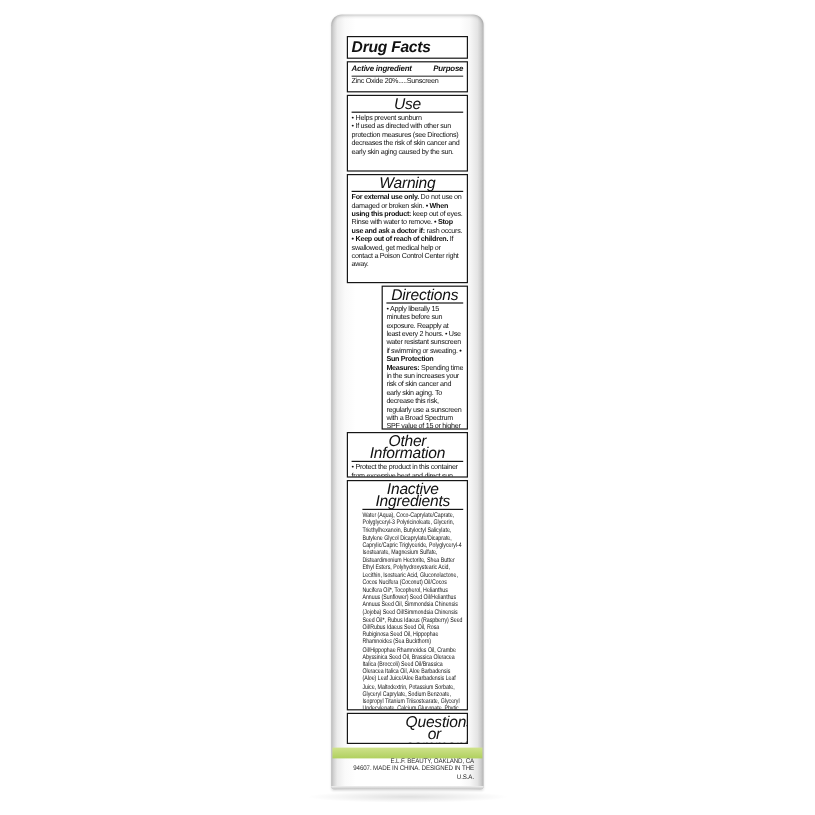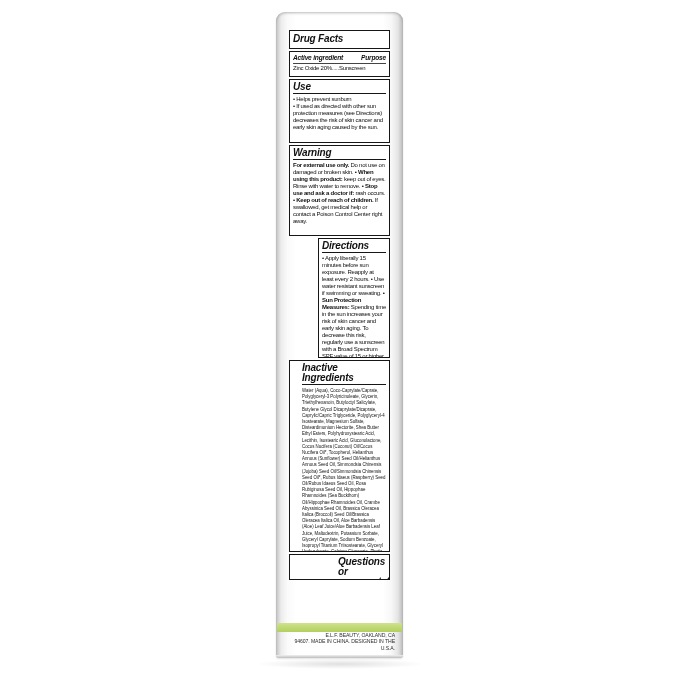--- a/index.html
+++ b/index.html
@@ -8,22 +8,22 @@
   .tube{position:absolute;left:276px;top:12px;width:127px;height:646px;
         background:linear-gradient(90deg,#c2c2c2 0%,#ececec 4%,#fafafa 9%,#ffffff 16%,#ffffff 84%,#f7f7f7 91%,#e4e4e4 96%,#bbbbbb 100%);
         border-radius:9px 9px 3px 3px;
         box-shadow:inset 0 2px 3px -1px rgba(0,0,0,.28), 0 1px 2px rgba(0,0,0,.12);}
   .tube-shadow{position:absolute;left:50%;top:659px;width:170px;height:10px;transform:translateX(-50%);
         background:radial-gradient(ellipse at center, rgba(0,0,0,0.12), rgba(0,0,0,0) 70%);}
   .label{position:absolute;left:13px;top:18px;width:101px;display:flex;flex-direction:column;gap:2px;}
   .box{border:1.5px solid #161616;background:#fff;padding:2px 3px;box-sizing:border-box;overflow:hidden;}
   .s1{height:19px;} .s2{height:26px;} .s3{height:64px;} .s4{height:91px;}
   .s5{height:120px;margin-left:29px;} .s6{height:38px;} .s7{height:192px;padding-left:12px;} .s8{height:26px;padding-left:48px;}
-  .df-title{margin:0;font-style:italic;font-weight:700;font-size:10px;line-height:11px;letter-spacing:-0.2px;}
-  .hdr{font-style:italic;font-weight:700;font-size:10px;line-height:10px;letter-spacing:-0.2px;}
+  .df-title{margin:0;font-style:italic;font-weight:700;font-size:13px;line-height:11px;letter-spacing:-0.2px;}
+  .hdr{font-style:italic;font-weight:400;font-size:13px;line-height:10px;letter-spacing:-0.2px;text-align:center;}
   .hdr-rule{border-bottom:1px solid #161616;margin:1px 0 2px;}
   .ai-head{display:flex;justify-content:space-between;font-style:italic;font-weight:700;font-size:6.6px;line-height:8px;letter-spacing:-0.2px;}
   .ai-rule{border-bottom:0.5px solid #444;margin:0.5px 0 1.5px;}
   .body{font-size:6px;line-height:7px;letter-spacing:-0.25px;}
   .body .b{font-weight:700;}
   .cond{font-size:5.6px;line-height:6.2px;letter-spacing:0;width:128%;transform:scaleX(0.78);transform-origin:0 0;}
   .phone{font-size:6.5px;line-height:8px;letter-spacing:-0.2px;}
   .green-band{position:absolute;left:1px;right:1px;bottom:26px;height:9px;
         background:linear-gradient(#cfe28b,#b0d05f);}
   .brand{position:absolute;right:8px;bottom:6px;width:118px;text-align:right;
@@ -65,20 +65,25 @@
         <div class="hdr-rule"></div>
         <div class="body"><span class="b">For external use only.</span><span> Do not use on damaged or broken skin. </span><span class="b">• When using this product:</span><span> keep out of eyes. Rinse with water to remove. </span><span class="b">• Stop use and ask a doctor if:</span><span> rash occurs. </span><span class="b">• Keep out of reach of children.</span><span> If swallowed, get medical help or contact a Poison Control Center right away.</span></div>
       </section>
 
       <section class="box s5">
         <div class="hdr">Directions</div>
         <div class="hdr-rule"></div>
         <div class="body"><span>• Apply liberally 15 minutes before sun exposure. Reapply at least every 2 hours. • Use water resistant sunscreen if swimming or sweating. </span><span class="b">• Sun Protection Measures:</span><span> Spending time in the sun increases your risk of skin cancer and early skin aging. To decrease this risk, regularly use a sunscreen with a Broad Spectrum SPF value of 15 or higher and other sun protection measures including limit time in sun, especially from 10 a.m.-2 p.m., wear long-sleeved shirts, pants, hats and sunglasses. Children under 6 months of age: ask a doctor.</span></div>
       </section>
 
+      <section class="box s6">
+        <div class="hdr">Other Information</div>
+        <div class="hdr-rule"></div>
+        <div class="body">• Protect the product in this container from excessive heat and direct sun.</div>
+      </section>
 
       <section class="box s7">
         <div class="hdr">Inactive Ingredients</div>
         <div class="hdr-rule"></div>
         <div class="cond">Water (Aqua), Coco-Caprylate/Caprate, Polyglyceryl-3 Polyricinoleate, Glycerin, Triethylhexanoin, Butyloctyl Salicylate, Butylene Glycol Dicaprylate/Dicaprate, Caprylic/Capric Triglyceride, Polyglyceryl-4 Isostearate, Magnesium Sulfate, Disteardimonium Hectorite, Shea Butter Ethyl Esters, Polyhydroxystearic Acid, Lecithin, Isostearic Acid, Gluconolactone, Cocos Nucifera (Coconut) Oil/Cocos Nucifera Oil*, Tocopherol, Helianthus Annuus (Sunflower) Seed Oil/Helianthus Annuus Seed Oil, Simmondsia Chinensis (Jojoba) Seed Oil/Simmondsia Chinensis Seed Oil*, Rubus Idaeus (Raspberry) Seed Oil/Rubus Idaeus Seed Oil, Rosa Rubiginosa Seed Oil, Hippophae Rhamnoides (Sea Buckthorn) Oil/Hippophae Rhamnoides Oil, Crambe Abyssinica Seed Oil, Brassica Oleracea Italica (Broccoli) Seed Oil/Brassica Oleracea Italica Oil, Aloe Barbadensis (Aloe) Leaf Juice/Aloe Barbadensis Leaf Juice, Maltodextrin, Potassium Sorbate, Glyceryl Caprylate, Sodium Benzoate, Isopropyl Titanium Triisostearate, Glyceryl Undecylenate, Calcium Gluconate, Phytic Acid. MAY CONTAIN: Titanium Dioxide (CI 77891), Iron Oxides (CI 77491, CI 77492, CI 77499) *Organic Ingredients</div>
       </section>
 
       <section class="box s8">
         <div class="hdr">Questions or comments?</div>
         <div class="phone">1-888-315-9814</div>

